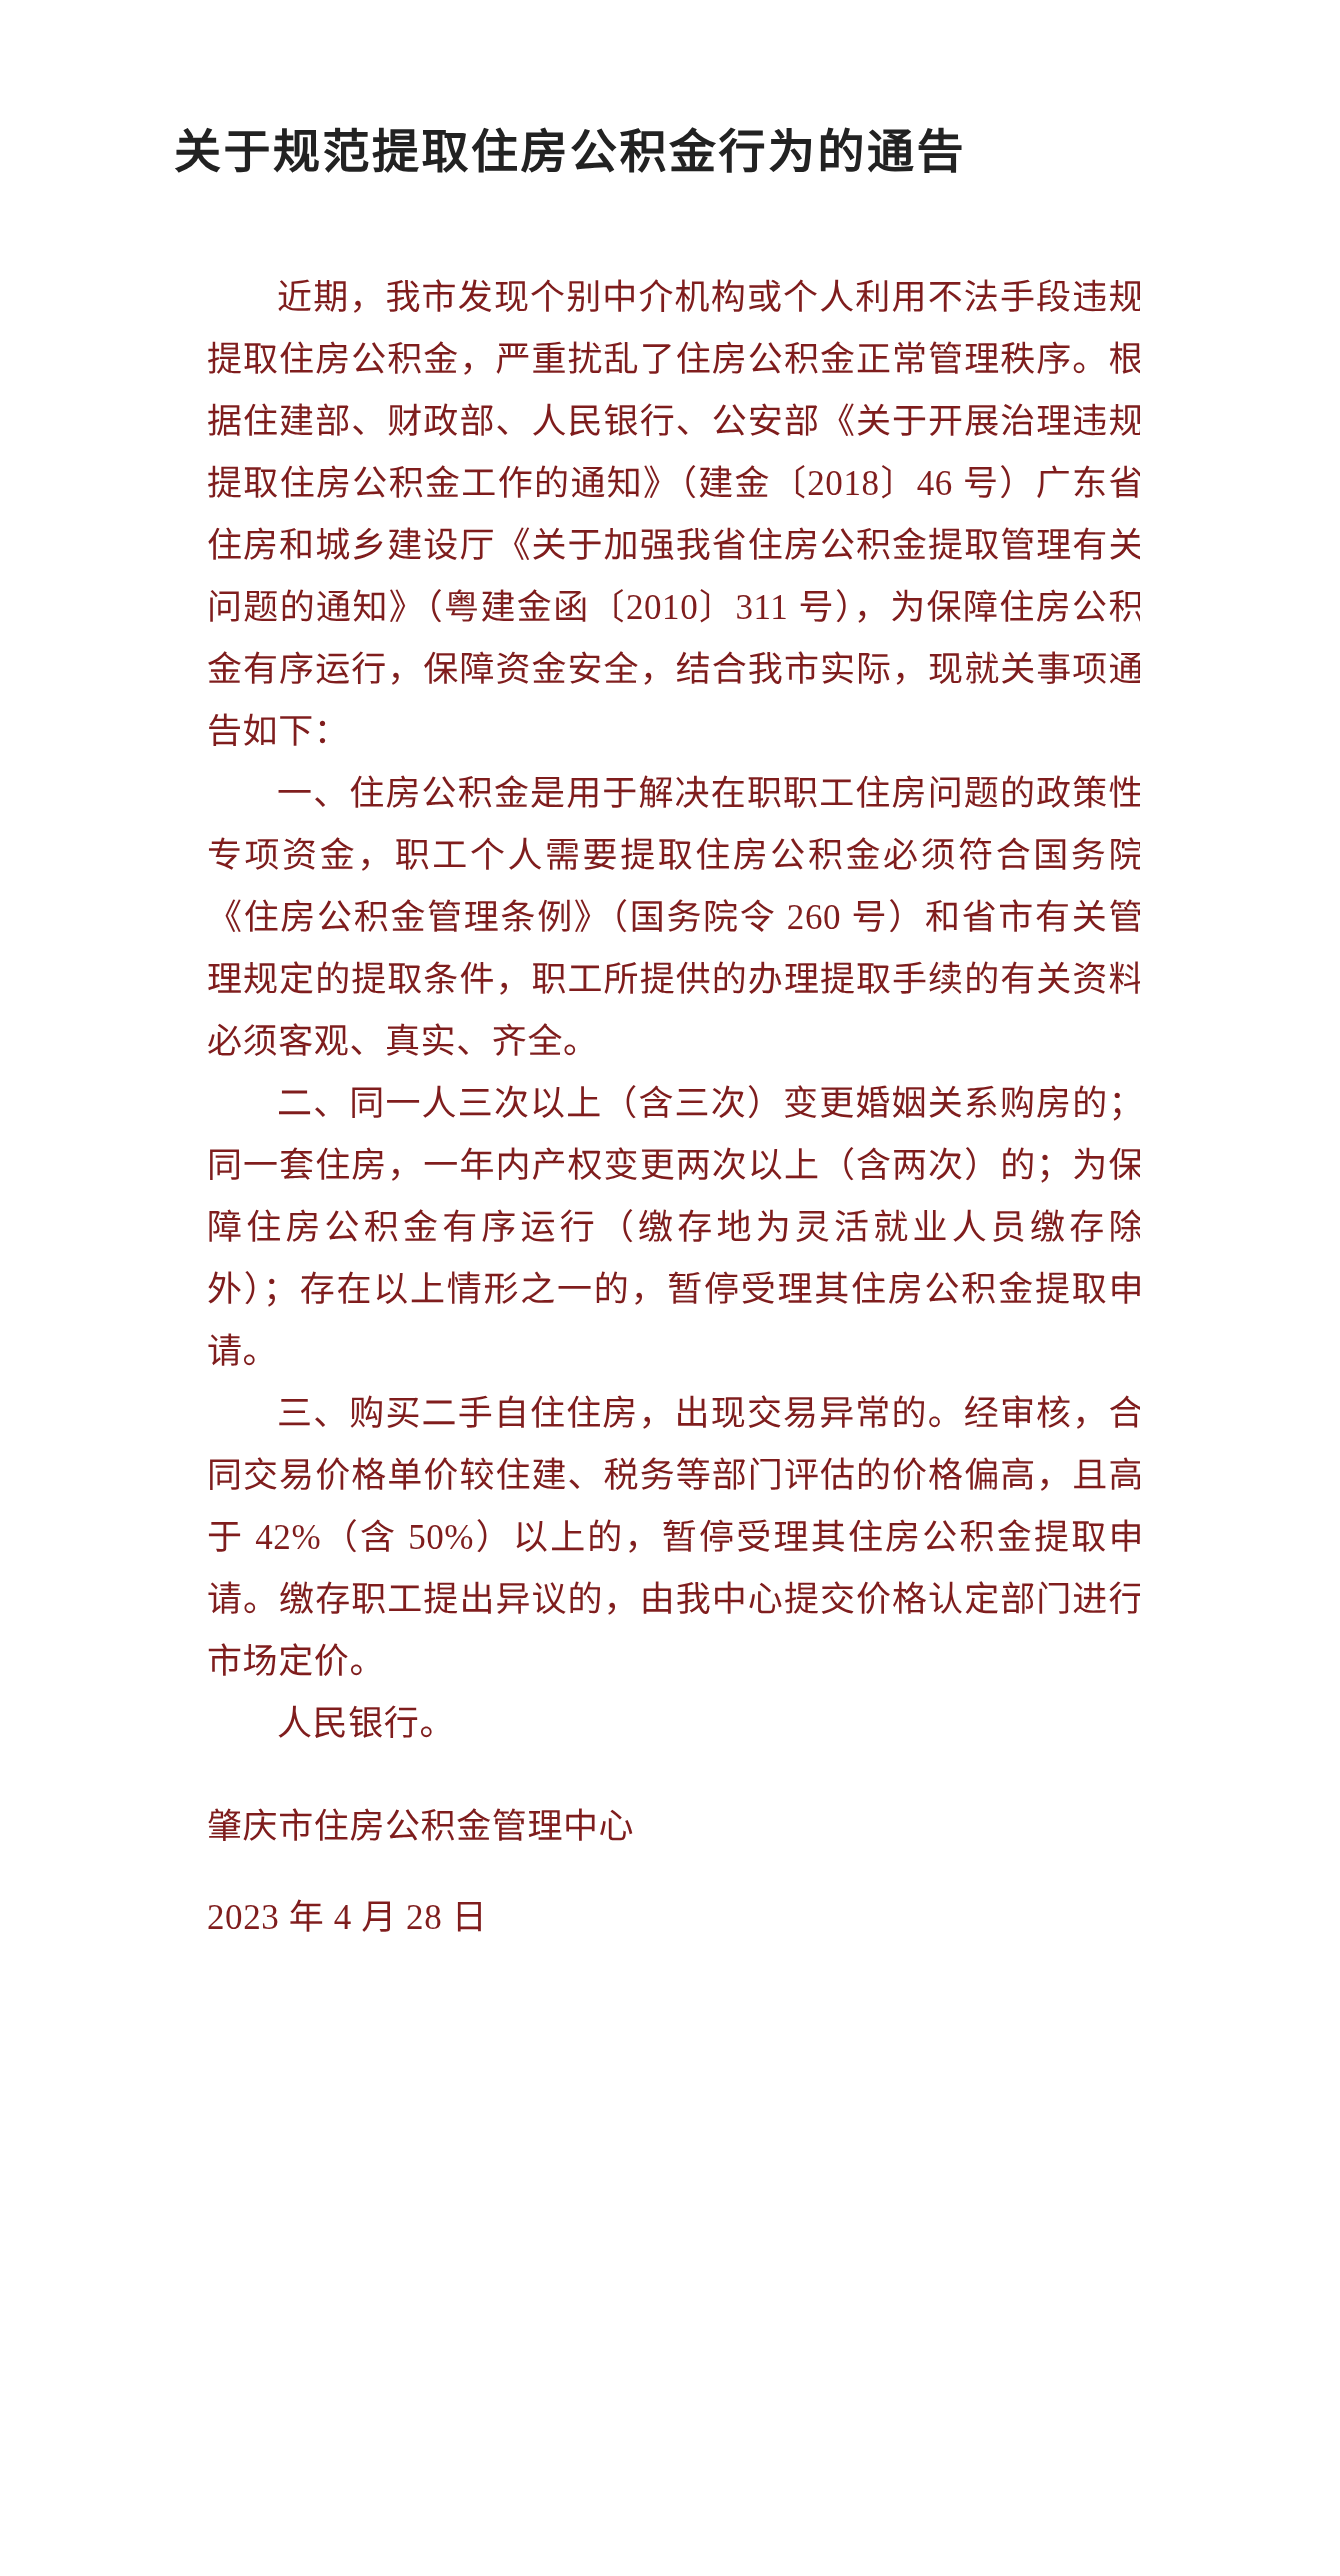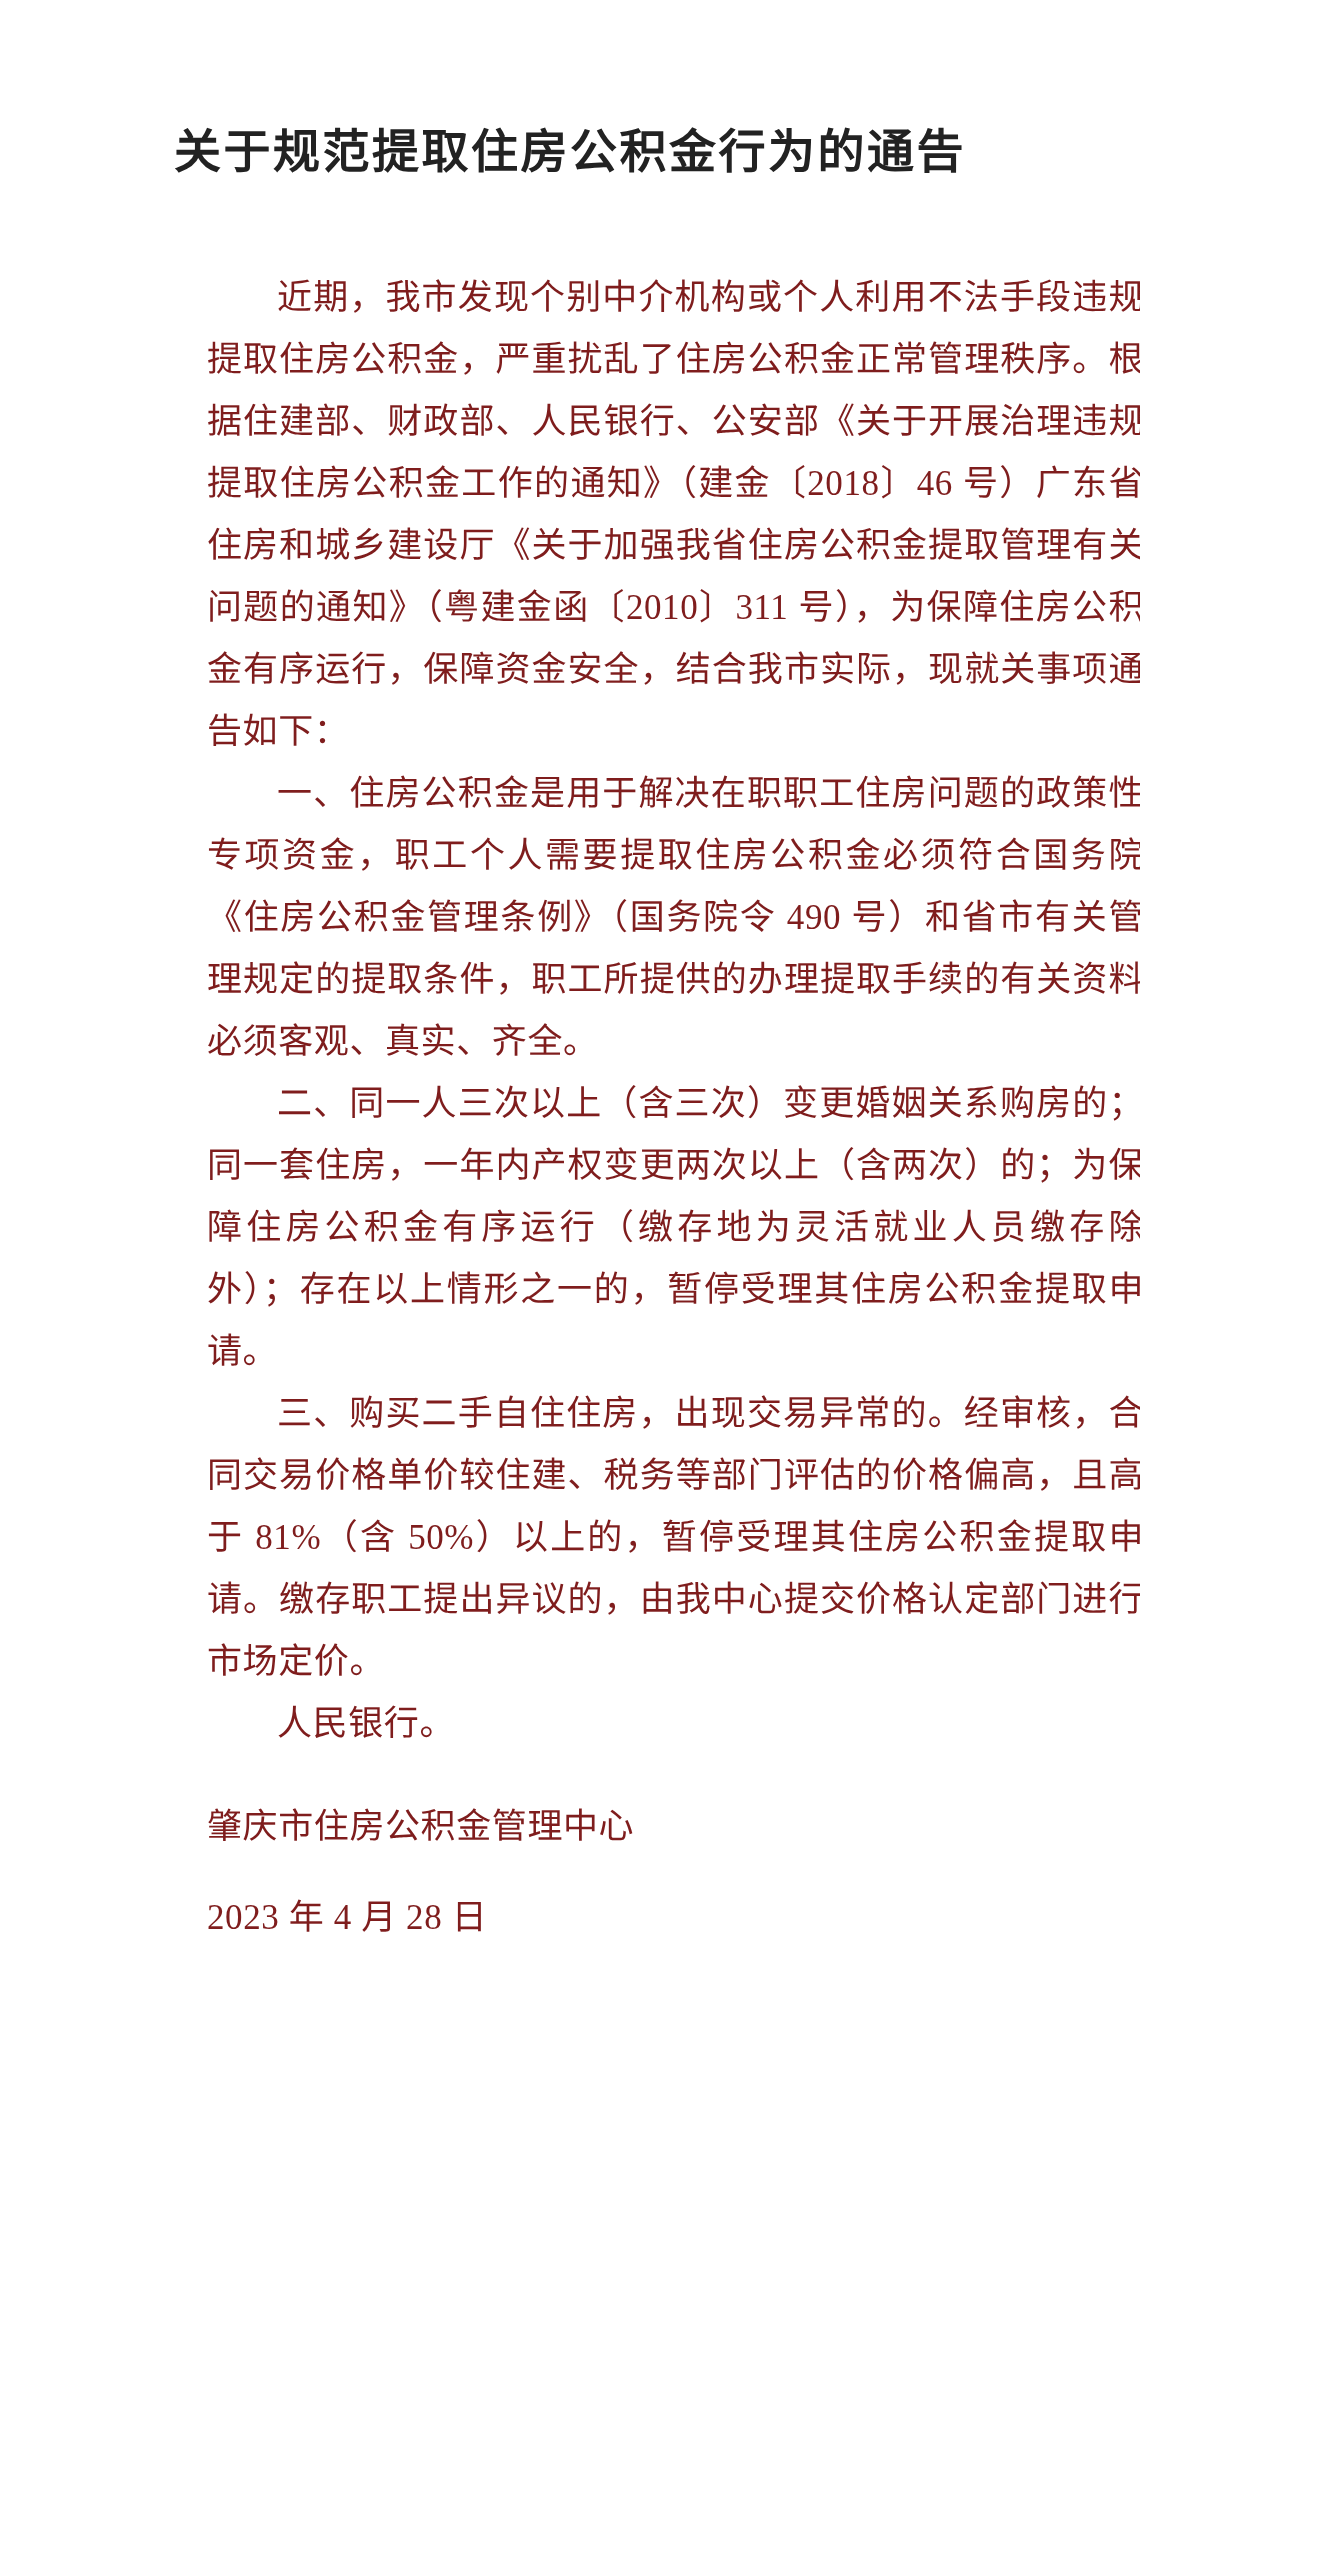--- a/index.html
+++ b/index.html
@@ -58,25 +58,25 @@
 <body>
 
 <div class="page">
 
   <h1 class="doc-title">关于规范提取住房公积金行为的通告</h1>
 
   <div class="doc-body">
 
     <p class="para">近期，我市发现个别中介机构或个人利用不法手段违规提取住房公积金，严重扰乱了住房公积金正常管理秩序。根据住建部、财政部、人民银行、公安部《关于开展治理违规提取住房公积金工作的通知》（建金〔2018〕46 号）广东省住房和城乡建设厅《关于加强我省住房公积金提取管理有关问题的通知》（粤建金函〔2010〕311 号），为保障住房公积金有序运行，保障资金安全，结合我市实际，现就关事项通告如下：</p>
 
-    <p class="para">一、住房公积金是用于解决在职职工住房问题的政策性专项资金，职工个人需要提取住房公积金必须符合国务院《住房公积金管理条例》（国务院令 490 号）和省市有关管理规定的提取条件，职工所提供的办理提取手续的有关资料必须客观、真实、齐全。</p>
+    <p class="para">一、住房公积金是用于解决在职职工住房问题的政策性专项资金，职工个人需要提取住房公积金必须符合国务院《住房公积金管理条例》（国务院令 260 号）和省市有关管理规定的提取条件，职工所提供的办理提取手续的有关资料必须客观、真实、齐全。</p>
 
     <p class="para">二、同一人三次以上（含三次）变更婚姻关系购房的；同一套住房，一年内产权变更两次以上（含两次）的；为保障住房公积金有序运行（缴存地为灵活就业人员缴存除外）；存在以上情形之一的，暂停受理其住房公积金提取申请。</p>
 
-    <p class="para">三、购买二手自住住房，出现交易异常的。经审核，合同交易价格单价较住建、税务等部门评估的价格偏高，且高于 81%（含 50%）以上的，暂停受理其住房公积金提取申请。缴存职工提出异议的，由我中心提交价格认定部门进行市场定价。</p>
+    <p class="para">三、购买二手自住住房，出现交易异常的。经审核，合同交易价格单价较住建、税务等部门评估的价格偏高，且高于 42%（含 50%）以上的，暂停受理其住房公积金提取申请。缴存职工提出异议的，由我中心提交价格认定部门进行市场定价。</p>
 
 
     <p class="para">人民银行。</p>
 
     <div class="signature-line">肇庆市住房公积金管理中心</div>
 
     <div class="date-line">2023 年 4 月 28 日</div>
 
   </div>
 </div>

